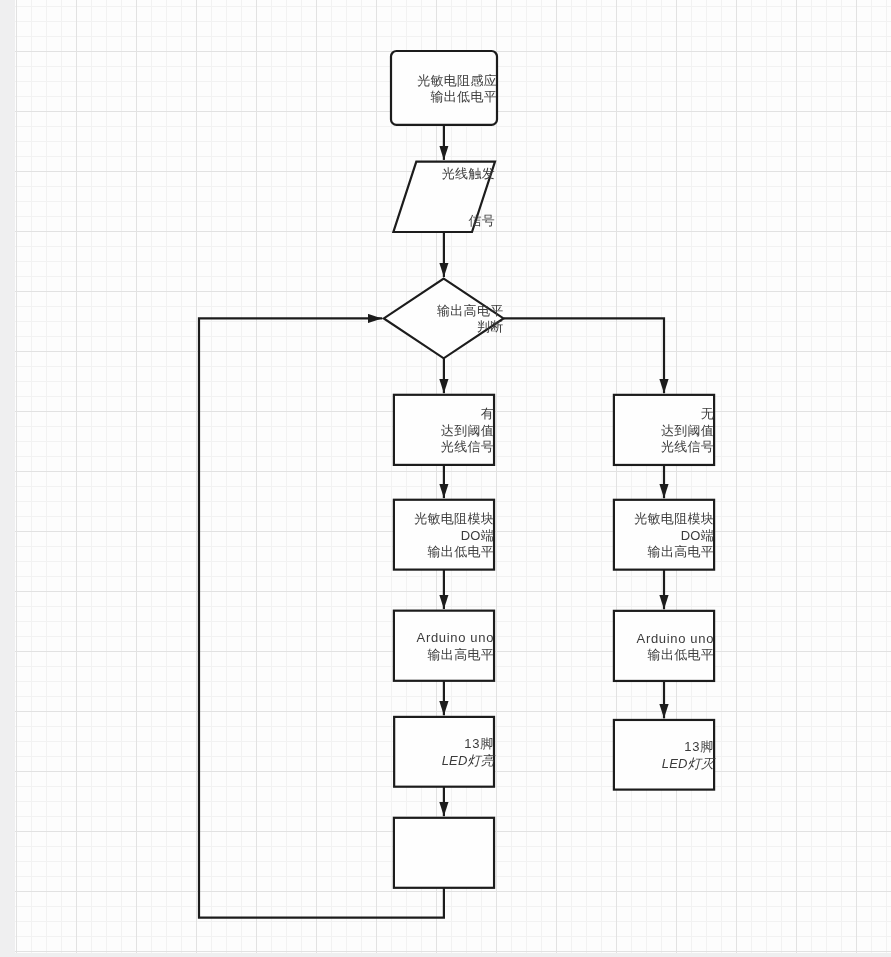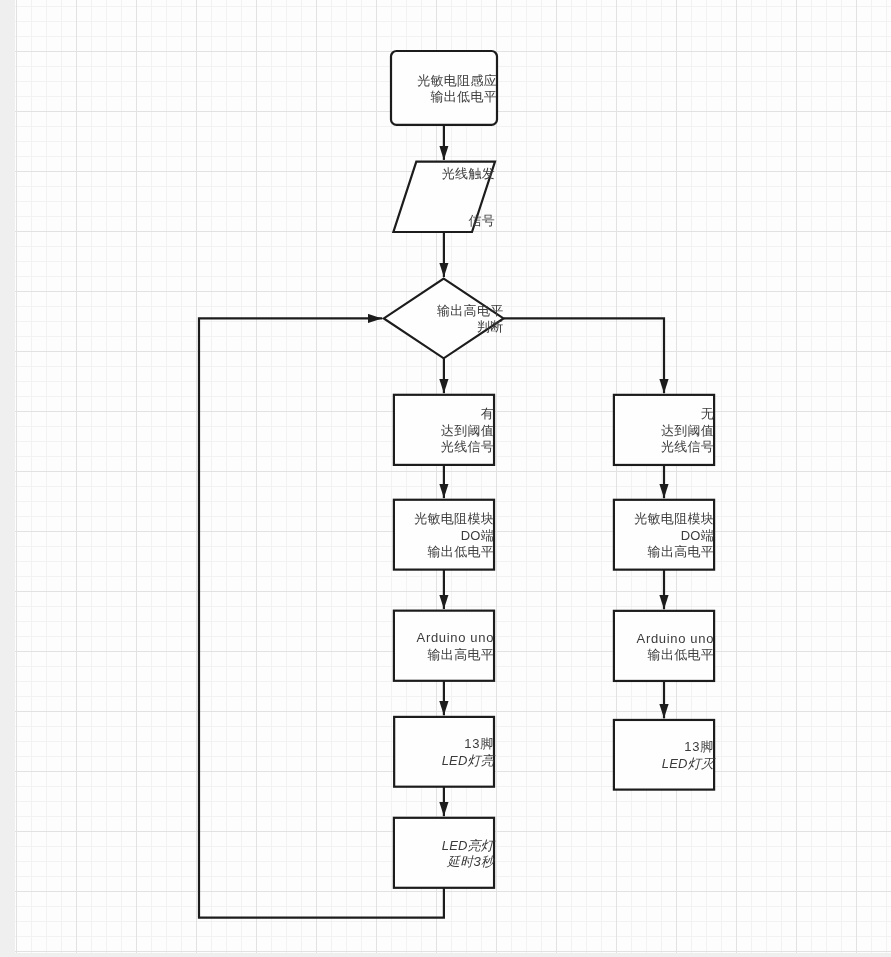--- a/index.html
+++ b/index.html
@@ -111,24 +111,20 @@
   <span>输出低电平</span>
 </div>
 <div class="tbox" style="left:393.9px;top:610.65px;width:100.15px;height:70.15px;">
   <span class="lat">Arduino uno</span>
   <span>输出高电平</span>
 </div>
 <div class="tbox" style="left:394.15px;top:716.9px;width:99.85px;height:69.8px;">
   <span class="num">13脚</span>
   <span class="mix">LED灯亮</span>
 </div>
-<div class="tbox" style="left:393.9px;top:817.8px;width:100.15px;height:70px;">
-  <span class="mix">LED亮灯</span>
-  <span class="mix">延时3秒</span>
-</div>
 <div class="tbox" style="left:613.9px;top:394.85px;width:100.2px;height:70.1px;">
   <span>无</span>
   <span>达到阈值</span>
   <span>光线信号</span>
 </div>
 <div class="tbox" style="left:613.9px;top:499.8px;width:100.2px;height:69.85px;">
   <span>光敏电阻模块</span>
   <span>DO端</span>
   <span>输出高电平</span>
 </div>

